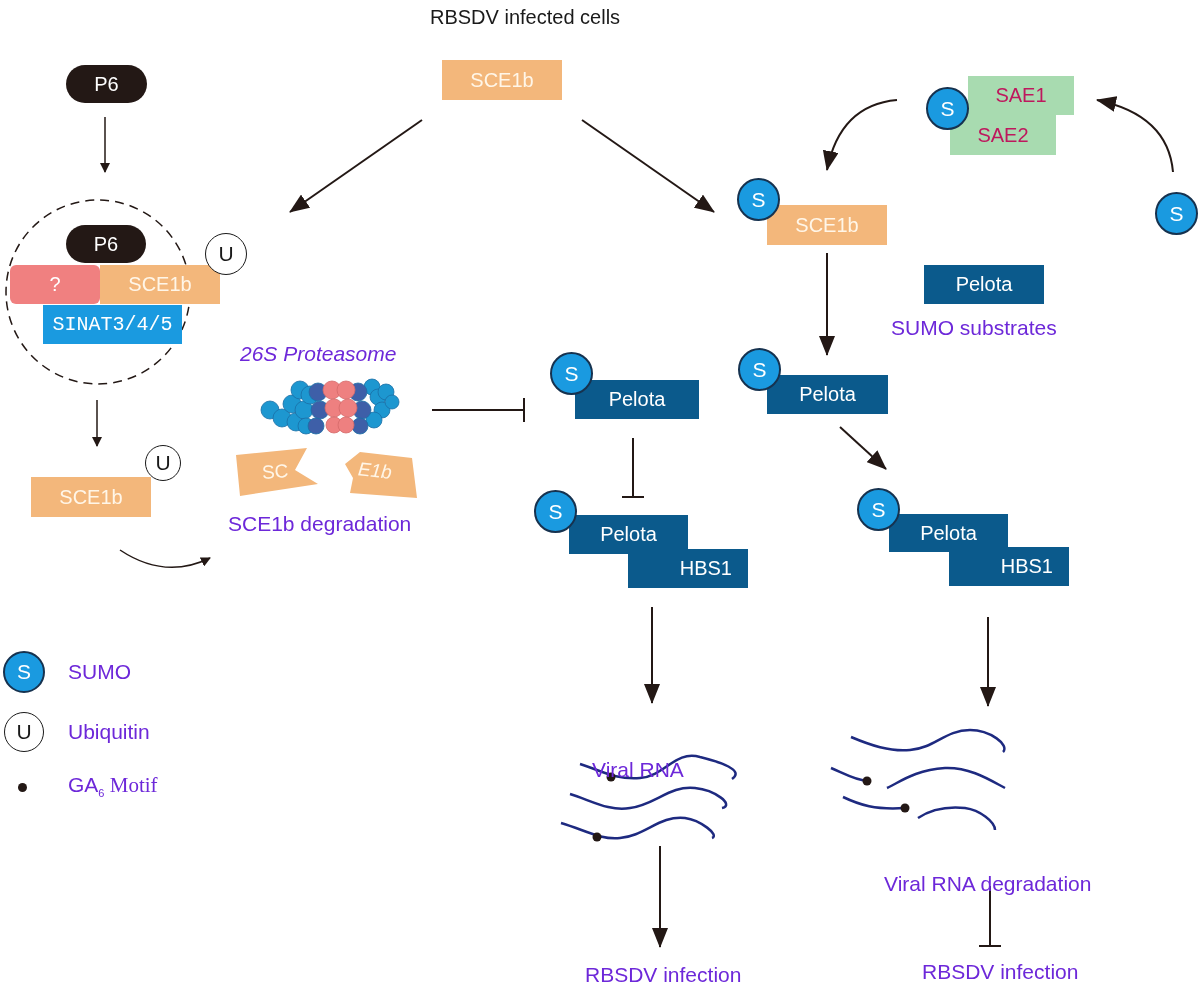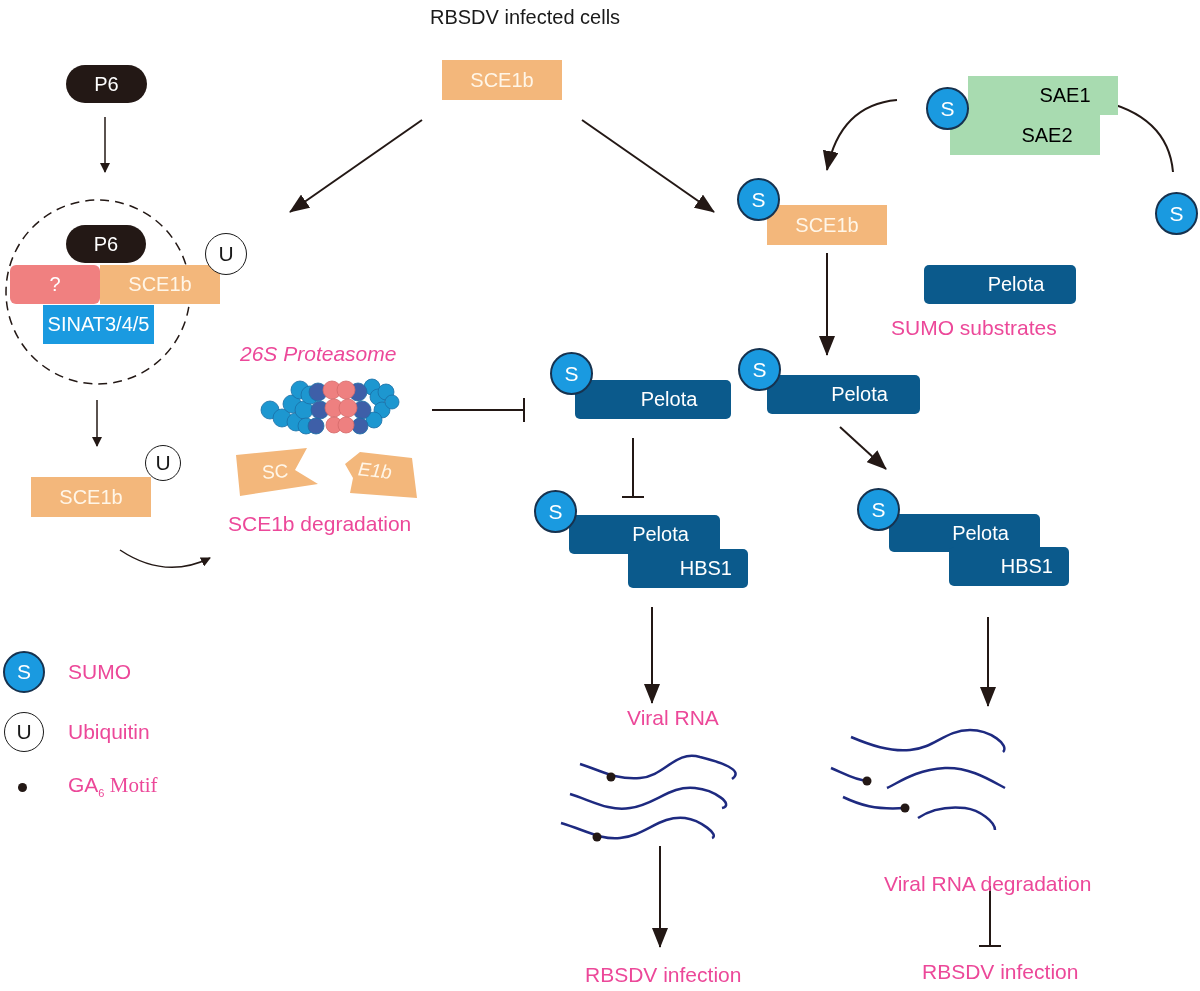--- a/index.html
+++ b/index.html
@@ -1,27 +1,27 @@
 <!DOCTYPE html>
 <html><head>
 <meta charset="utf-8">
 <style>
   html, body { margin: 0; padding: 0; background: #ffffff; }
   body { width: 1200px; height: 991px; position: relative; overflow: hidden;
          font-family: "Liberation Sans", sans-serif; color: #1a1a1a; }
   .abs { position: absolute; }
   .txt { position: absolute; white-space: nowrap; font-family: "Liberation Sans", sans-serif; }
   .title { font-size: 20px; color: #1a1a1a; }
-  .lbl { font-size: 21px; color: #ec4899; }
+  .lbl { font-size: 21px; color: #6d28d9; }
   .box { position: absolute; display: flex; align-items: center; justify-content: center;
          font-size: 20px; white-space: nowrap; }
   .p6 { background: #231815; color: #ffffff; border-radius: 19px; }
   .sce { background: #f3b77b; color: #fff6e8; }
-  .pel { background: #0b5a8c; color: #ffffff; border-radius: 5px; padding-left: 32px; }
-  .sae { background: #a8dbb0; color: #000000; padding-left: 44px; }
+  .pel { background: #0b5a8c; color: #ffffff; border-radius: 0; }
+  .sae { background: #a8dbb0; color: #be185d; }
   .sinat { background: #1a9ae0; color: #ffffff; }
   .unk { background: #f08080; color: #ffffff; border-radius: 6px; }
   .sumo { position: absolute; width: 34px; height: 34px; border-radius: 50%; background: #1a9ae0;
           border: 2px solid #16324f; color: #ffffff; display: flex; align-items: center;
           justify-content: center; font-size: 21px; box-sizing: border-box; }
   .ubi { position: absolute; width: 34px; height: 34px; border-radius: 50%; background: #ffffff;
          border: 1.5px solid #1a1a1a; color: #1a1a1a; display: flex; align-items: center;
          justify-content: center; font-size: 21px; box-sizing: border-box; }
   svg.overlay { position: absolute; left: 0; top: 0; }
 </style>
@@ -136,21 +136,21 @@
 
 <div class="box p6" style="left:66px; top:225px; width:80px; height:38px;">
     <span>P6</span>
   </div>
 <div class="box sce" style="left:100px; top:265px; width:120px; height:39px;">
     <span>SCE1b</span>
   </div>
 <div class="box unk" style="left:10px; top:265px; width:90px; height:39px;">
     <span>?</span>
   </div>
-<div class="box sinat" style="left:43px; top:305px; width:111px; height:39px;">
+<div class="box sinat" style="left:43px; top:305px; width:139px; height:39px;font-family:Liberation Mono, monospace;">
     <span>SINAT3/4/5</span>
   </div>
 <div class="ubi" style="left:205px; top:233px; width:42px; height:42px;">
     <span>U</span>
   </div>
 
 <div class="box sce" style="left:31px; top:477px; width:120px; height:40px;">
     <span>SCE1b</span>
   </div>
 <div class="ubi" style="left:145px; top:445px; width:36px; height:36px;">
@@ -201,21 +201,21 @@
 <div class="box pel" style="left:569px; top:515px; width:119px; height:39px;">
     <span>Pelota</span>
   </div>
 <div class="box pel" style="left:628px; top:549px; width:120px; height:39px; justify-content:flex-end; padding-right:16px; box-sizing:border-box;">
     <span>HBS1</span>
   </div>
 <div class="sumo" style="left:534px; top:490px; width:43px; height:43px;">
     <span>S</span>
   </div>
 
-<div class="txt lbl" style="left:592px; top:706px;margin-left:35px;">Viral RNA</div>
+<div class="txt lbl" style="left:592px; top:758px;">Viral RNA</div>
 <div class="txt lbl" style="left:585px; top:963px;">RBSDV infection</div>
 
 <div class="box pel" style="left:767px; top:375px; width:121px; height:39px;">
     <span>Pelota</span>
   </div>
 <div class="sumo" style="left:738px; top:348px; width:43px; height:43px;">
     <span>S</span>
   </div>
 
 <div class="box pel" style="left:889px; top:514px; width:119px; height:38px;">

